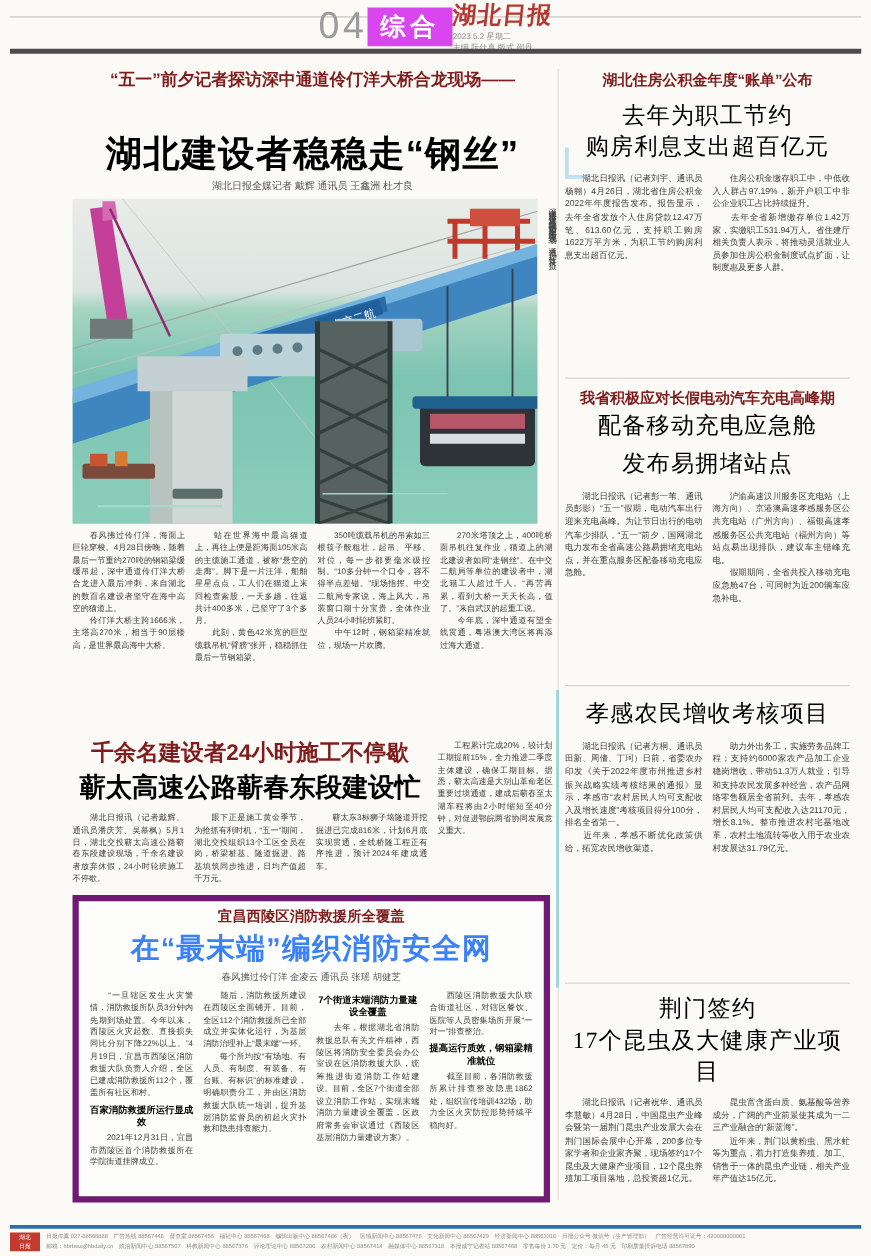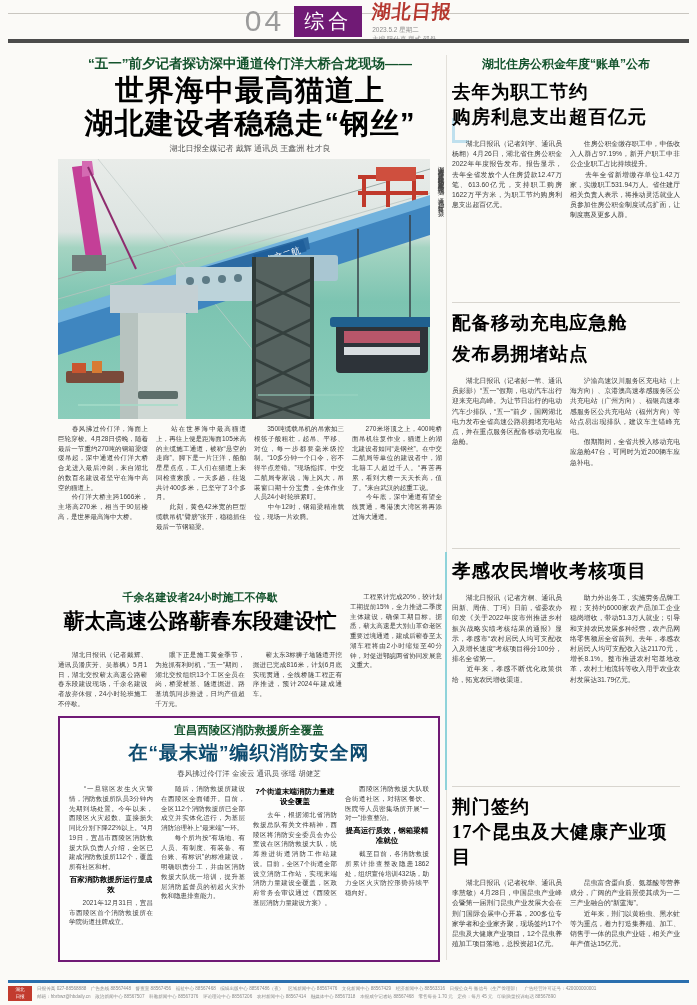--- a/index.html
+++ b/index.html
@@ -2,29 +2,29 @@
 <html><head>
 <meta charset="utf-8">
 <style>
   html,body{margin:0;padding:0;background:#e8e6e1;}
   .page{position:relative;width:697px;height:1005px;background:#fbfaf7;
         font-family:"Liberation Sans",sans-serif;color:#222;overflow:hidden;}
 
   
   .hdr-thin{position:absolute;left:8px;right:8px;top:13px;height:1px;background:#c9c6c0;}
   .hdr-thick{position:absolute;left:8px;right:8px;top:39px;height:4px;background:#4c4c4c;}
-  .hdr{position:absolute;left:0;right:0;top:2px;height:38px;display:flex;justify-content:center;align-items:center;gap:10px;}
+  .hdr{position:absolute;left:0;right:0;top:2px;height:38px;display:flex;justify-content:center;align-items:center;}
   .pageno{font-size:30px;color:#9b9b9b;letter-spacing:3px;line-height:1;}
-  .section-box{background:#701a75;color:#fff;font-size:20px;font-weight:normal;padding:2px 10px;letter-spacing:4px;}
+  .section-box{background:#d946ef;color:#fff;font-size:20px;font-weight:bold;padding:2px 10px;letter-spacing:4px;}
   .masthead{display:flex;flex-direction:column;justify-content:center;}
   .masthead .brand{color:#b5372f;font-family:"Liberation Serif",serif;font-weight:bold;font-size:19px;letter-spacing:1px;transform:skewX(-6deg);}
   .masthead .small{font-size:6.5px;color:#8c8c8c;line-height:1.4;}
 
   
-  .kicker{font-weight:bold;text-align:center;color:#14532d;}
+  .kicker{font-weight:bold;text-align:center;color:#7f1d1d;}
   .body-col{font-size:6.5px;line-height:1.5;text-align:justify;color:#3a3a3a;white-space:pre-line;}
   .cols{display:flex;gap:8px;}
   .cols > div{flex:1;}
   .hline{position:absolute;height:1px;background:#d8d5cf;}
 
   
   .main-kicker{position:absolute;left:58px;width:384px;top:55px;font-size:13.5px;}
   .main-title{position:absolute;left:58px;width:384px;text-align:center;font-weight:900;
               font-size:29px;letter-spacing:1px;color:#000;}
   .t1{top:71px;} .t2{top:104px;}
@@ -34,42 +34,42 @@
          background:linear-gradient(180deg,#e9ece9 0%,#dce4e1 28%,#a5d4c2 34%,#7cc4b1 55%,#8bcdbb 100%);}
   .photo svg{position:absolute;left:0;top:0;}
   .photo-caption{position:absolute;left:432px;top:161px;width:12px;height:258px;
                  writing-mode:vertical-rl;font-size:6.6px;color:#444;letter-spacing:1px;line-height:1;}
 
   .main-cols{position:absolute;left:58px;top:424px;width:384px;height:162px;}
 
   
   .qitai{position:absolute;left:58px;top:590px;width:384px;height:120px;}
   .qitai .head-block{position:absolute;left:0;top:0;width:284px;}
-  .qitai .kicker{font-size:11px;}
+  .qitai .kicker{font-size:18px;}
   .qitai .title{font-family:"Liberation Serif",serif;font-weight:900;font-size:21px;text-align:center;margin-top:2px;color:#000;}
   .qitai .cols{position:absolute;left:0;top:60px;width:284px;height:60px;}
   .qitai .side{position:absolute;right:0;top:2px;width:92px;height:118px;}
 
   
-  .fire{position:absolute;left:58px;top:716px;width:382px;height:246px;border:2px solid #701a75;
+  .fire{position:absolute;left:58px;top:716px;width:382px;height:246px;border:5px solid #701a75;
         box-sizing:border-box;padding:5px 9px;background:#fdfdfc;}
   .fire .kicker{font-size:11.5px;}
-  .fire .title{font-size:19px;font-weight:900;text-align:center;letter-spacing:1px;margin-top:2px;color:#0c4a6e;}
+  .fire .title{font-size:23px;font-weight:900;text-align:center;letter-spacing:1px;margin-top:2px;color:#3b82f6;}
   .fire .byline{font-size:7.5px;color:#555;text-align:center;margin-top:3px;}
   .fire .cols{margin-top:5px;height:178px;}
   .inhead{font-weight:bold;font-size:7.5px;text-align:center;margin:3px 0;color:#000;}
 
   
   .vrule{position:absolute;left:446px;top:55px;height:905px;width:1px;background:#e3e0da;}
   .vrule-teal{position:absolute;left:445px;top:552px;height:238px;width:2px;background:#8fd3da;}
   .deco-bracket{position:absolute;left:452px;top:118px;width:14px;height:22px;
                 border-left:3px solid #bfe0ee;border-bottom:3px solid #bfe0ee;}
   .rc{position:absolute;left:452px;width:228px;}
   .rc .kicker{font-size:12px;}
-  .rtitle{font-family:"Liberation Serif",serif;font-weight:700;font-size:18.5px;color:#000;letter-spacing:1px;}
+  .rtitle{font-family:"Liberation Serif",serif;font-weight:400;font-size:18.5px;text-align:center;color:#000;letter-spacing:1px;}
   .rbody{font-size:6.8px;}
 
   
   .foot-line{position:absolute;left:8px;right:8px;top:980px;height:3px;background:#2b6fae;}
   .foot-badge{position:absolute;left:8px;top:986px;width:24px;height:15px;background:#c23b2e;color:#fff;
               font-size:4.6px;line-height:1.6;text-align:center;}
   .foot-text{position:absolute;left:37px;right:6px;top:985px;font-size:4.6px;color:#8a8a8a;line-height:1.7;}
   .foot-text div{white-space:nowrap;overflow:hidden;}
 </style>
 </head>
@@ -83,21 +83,20 @@
     <div class="section-box">综合</div>
     <div class="masthead">
       <div class="brand">湖北日报</div>
       <div class="small">2023.5.2 星期二</div>
       <div class="small">主编 阮仕喜 版式 邵丹</div>
     </div>
   </div>
   <div class="hdr-thick"></div>
 
   <div class="kicker main-kicker">“五一”前夕记者探访深中通道伶仃洋大桥合龙现场——</div>
-  <div class="main-title t1">世界海中最高猫道上</div>
   <div class="main-title t2">湖北建设者稳稳走“钢丝”</div>
   <div class="main-byline">湖北日报全媒记者 戴辉 通讯员 王鑫洲 杜才良</div>
 
   <div class="photo">
     <svg width="372" height="260" viewBox="0 0 372 260">
 
       <line x1="0" y1="120" x2="372" y2="10" stroke="#9aa7a4" stroke-width="1"></line>
       <line x1="0" y1="140" x2="372" y2="34" stroke="#b9c3bf" stroke-width="0.8"></line>
       <line x1="40" y1="0" x2="250" y2="260" stroke="#c2ccc8" stroke-width="0.7"></line>
 
@@ -209,20 +208,21 @@
     <div class="rtitle">购房利息支出超百亿元</div>
     <div class="cols rbody" style="margin-top:10px;height:160px;">
       <div class="body-col rbody">　　湖北日报讯（记者刘宇、通讯员杨翱）4月26日，湖北省住房公积金2022年年度报告发布。报告显示，去年全省发放个人住房贷款12.47万笔、613.60亿元，支持职工购房1622万平方米，为职工节约购房利息支出超百亿元。</div>
       <div class="body-col rbody">　　住房公积金缴存职工中，中低收入人群占97.19%，新开户职工中非公企业职工占比持续提升。
 　　去年全省新增缴存单位1.42万家，实缴职工531.94万人。省住建厅相关负责人表示，将推动灵活就业人员参加住房公积金制度试点扩面，让制度惠及更多人群。</div>
     </div>
   </div>
   <div class="hline" style="left:452px;width:228px;top:302px;"></div>
 
   <div class="rc" style="top:310px;">
+    <div class="kicker">我省积极应对长假电动汽车充电高峰期</div>
     <div class="rtitle">配备移动充电应急舱</div>
     <div class="rtitle" style="margin-top:6px;">发布易拥堵站点</div>
     <div class="cols rbody" style="margin-top:10px;height:158px;">
       <div class="body-col rbody">　　湖北日报讯（记者彭一苇、通讯员彭影）“五一”假期，电动汽车出行迎来充电高峰。为让节日出行的电动汽车少排队，“五一”前夕，国网湖北电力发布全省高速公路易拥堵充电站点，并在重点服务区配备移动充电应急舱。</div>
       <div class="body-col rbody">　　沪渝高速汉川服务区充电站（上海方向）、京港澳高速孝感服务区公共充电站（广州方向）、福银高速孝感服务区公共充电站（福州方向）等站点易出现排队，建议车主错峰充电。
 　　假期期间，全省共投入移动充电应急舱47台，可同时为近200辆车应急补电。</div>
     </div>
   </div>
   <div class="hline" style="left:452px;width:228px;top:548px;"></div>
 

